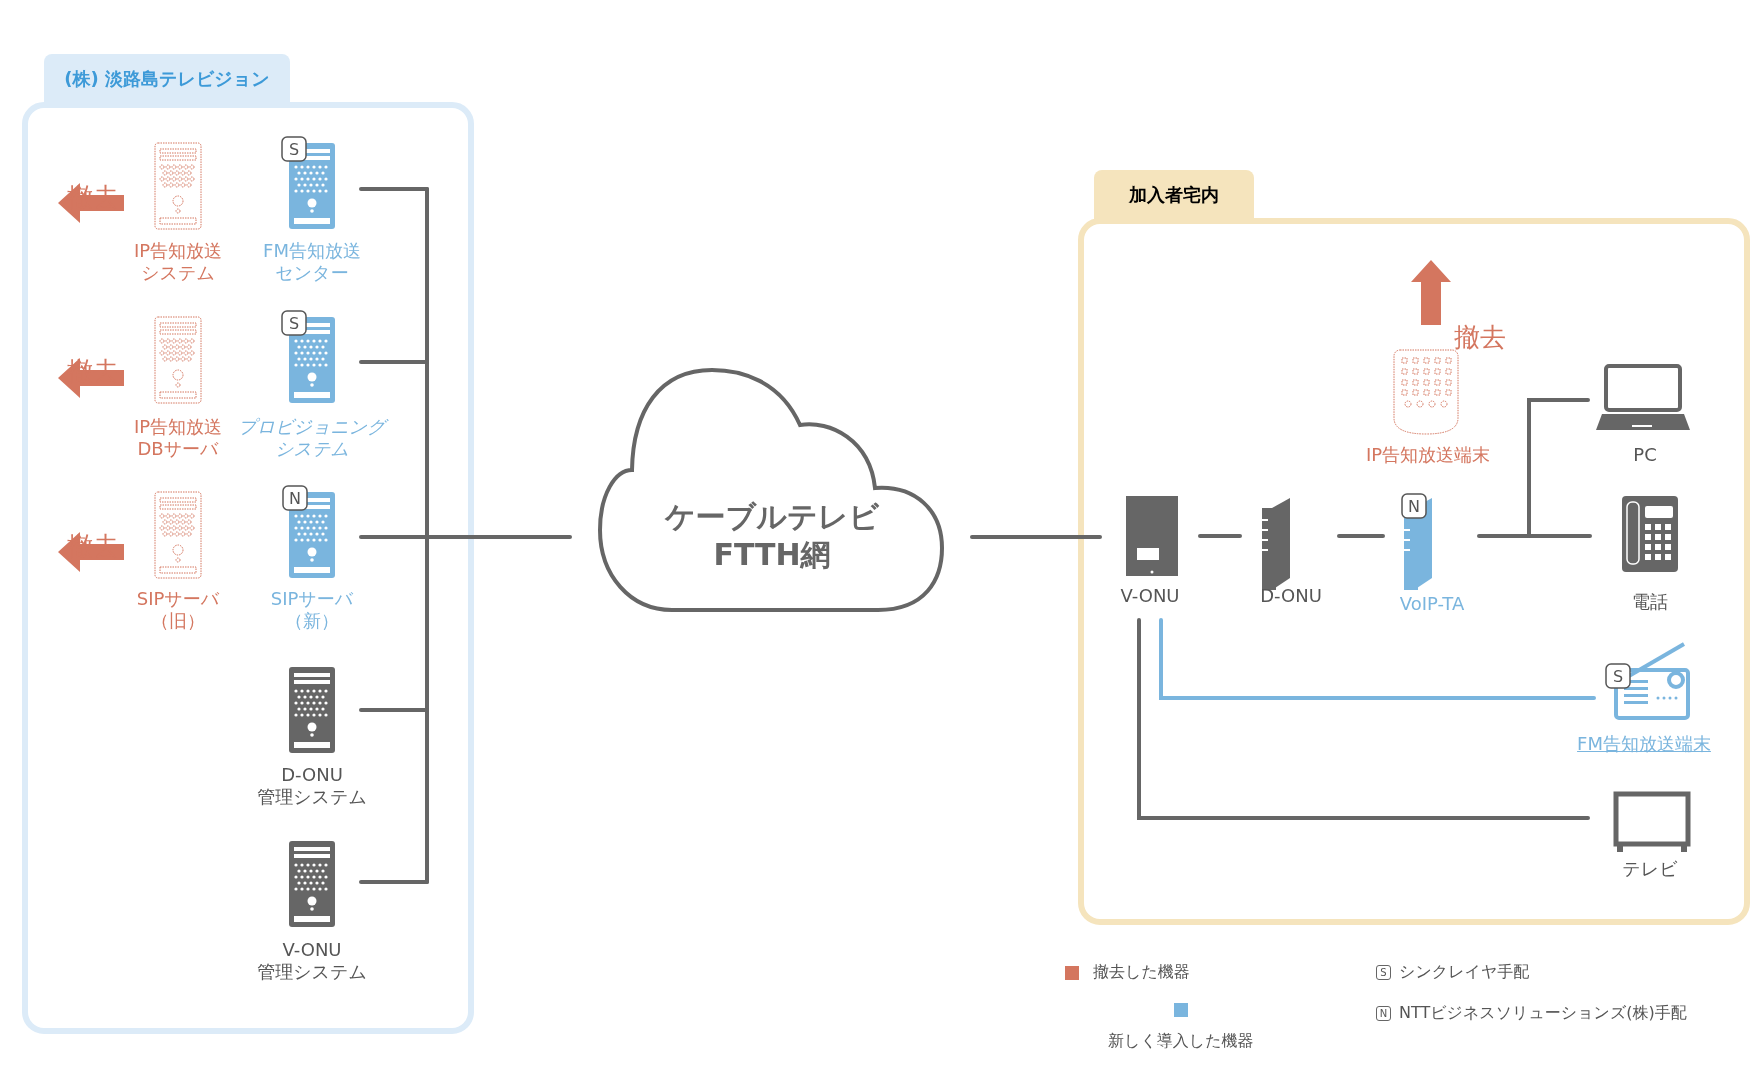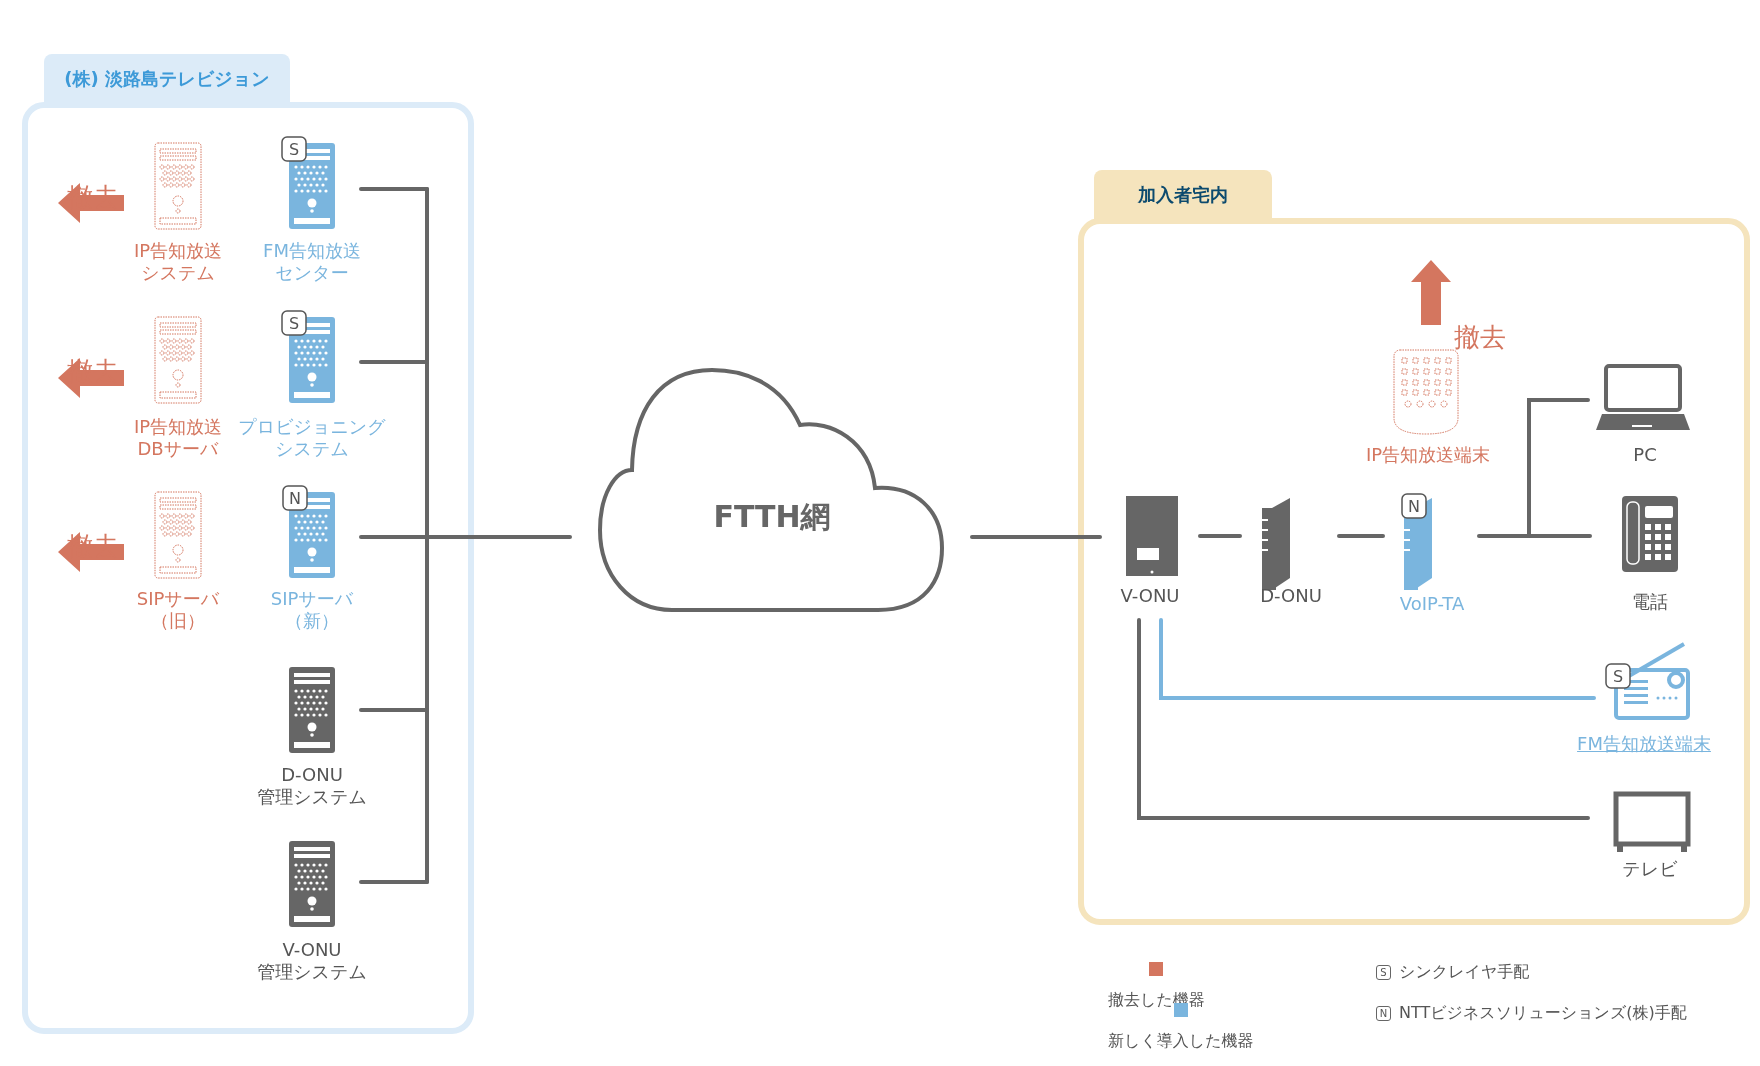--- a/index.html
+++ b/index.html
@@ -18,21 +18,21 @@
   svg text{font-family:"DejaVu Sans","Liberation Sans",sans-serif;}
 </style>
 </head>
 <body>
 
 <div class="tab" style="left:44px;top:54px;width:246px;height:50px;background:#dcebf8;color:#3d9ad8;">
   <span>(株) 淡路島テレビジョン</span>
 </div>
 <div class="box" style="left:22px;top:102px;width:440px;height:920px;border:6px solid #dcebf8;border-top-left-radius:22px;"></div>
 
-<div class="tab" style="left:1094px;top:170px;width:178px;height:50px;background:#f5e4bd;color:#0c4a6e;align-items:center;">
+<div class="tab" style="left:1094px;top:170px;width:160px;height:50px;background:#f5e4bd;color:#000000;align-items:center;">
   <span>加入者宅内</span>
 </div>
 <div class="box" style="left:1078px;top:218px;width:660px;height:695px;border:6px solid #f5e4bd;"></div>
 
 <svg class="abs" style="left:0;top:0;" width="1760" height="1066" viewBox="0 0 1760 1066">
   <defs>
     <g id="server-solid">
       <rect x="0" y="0" width="46" height="86" rx="3"></rect>
       <rect x="5" y="6" width="36" height="4" fill="#fff"></rect>
       <rect x="5" y="13" width="36" height="4" fill="#fff"></rect>
@@ -279,52 +279,53 @@
 </div>
 <div class="lbl red" style="left:178px;top:588px;">
   <div>SIPサーバ</div>
     <div>（旧）</div>
 </div>
 
 <div class="lbl blue" style="left:312px;top:240px;">
   <div>FM告知放送</div>
     <div>センター</div>
 </div>
-<div class="lbl blue" style="left:312px;top:416px;">
+<div class="lbl blue" style="left:312px;top:416px;font-style:italic;">
   <div>プロビジョニング</div>
     <div>システム</div>
 </div>
 <div class="lbl blue" style="left:312px;top:588px;">
   <div>SIPサーバ</div>
     <div>（新）</div>
 </div>
 <div class="lbl gray" style="left:312px;top:764px;">
   <div>D-ONU</div>
     <div>管理システム</div>
 </div>
 <div class="lbl gray" style="left:312px;top:939px;">
   <div>V-ONU</div>
     <div>管理システム</div>
 </div>
 
 <div class="lbl gray" style="left:772px;top:498px;font-size:30px;line-height:38px;font-weight:bold;color:#666;">
+  <div>ケーブルテレビ</div>
     <div>FTTH網</div>
 </div>
 
 <div class="tekkyo" style="left:1454px;top:288px;">撤去</div>
 <div class="lbl red" style="left:1428px;top:444px;">IP告知放送端末</div>
 <div class="lbl gray" style="left:1150px;top:585px;">V-ONU</div>
 <div class="lbl gray" style="left:1291px;top:585px;">D-ONU</div>
 <div class="lbl blue" style="left:1432px;top:585px;margin-top:8px;">VoIP-TA</div>
 <div class="lbl gray" style="left:1645px;top:444px;">PC</div>
 <div class="lbl gray" style="left:1650px;top:591px;text-align:right;">電話</div>
 <div class="lbl blue" style="left:1644px;top:733px;text-decoration:underline;">FM告知放送端末</div>
 <div class="lbl gray" style="left:1650px;top:858px;">テレビ</div>
 
-<div class="legend-item" style="left:1108px;top:962px;flex-direction:column;">
+<div class="legend-item" style="left:1065px;top:962px;">
   <span class="sq" style="background:#d4765f;"></span>
   <span>撤去した機器</span>
 </div>
 <div class="legend-item" style="left:1108px;top:1003px;flex-direction:column;">
   <span class="sq" style="background:#7ab5de;"></span>
   <span>新しく導入した機器</span>
 </div>
 <div class="legend-item" style="left:1376px;top:962px;gap:8px;">
   <span class="badge-s">S</span>
   <span>シンクレイヤ手配</span>

